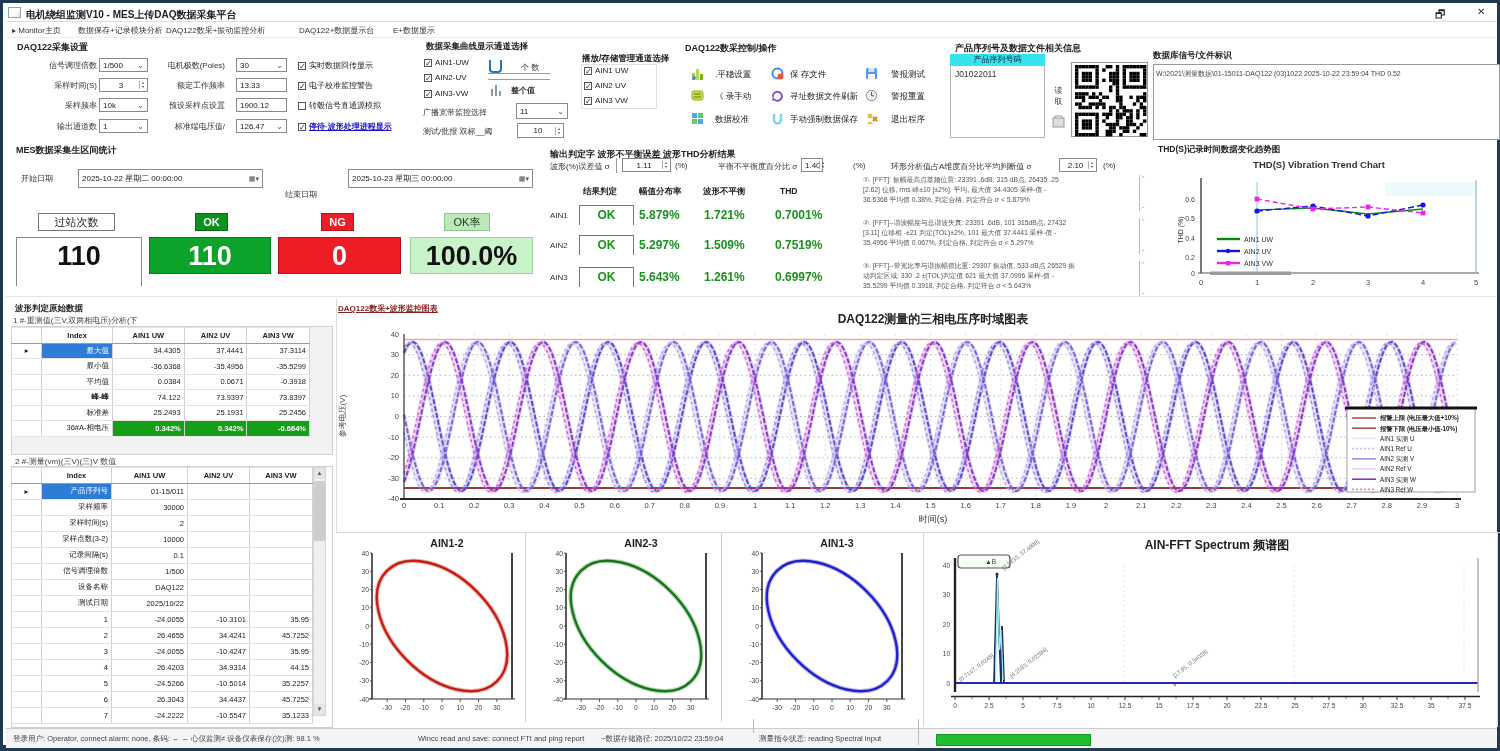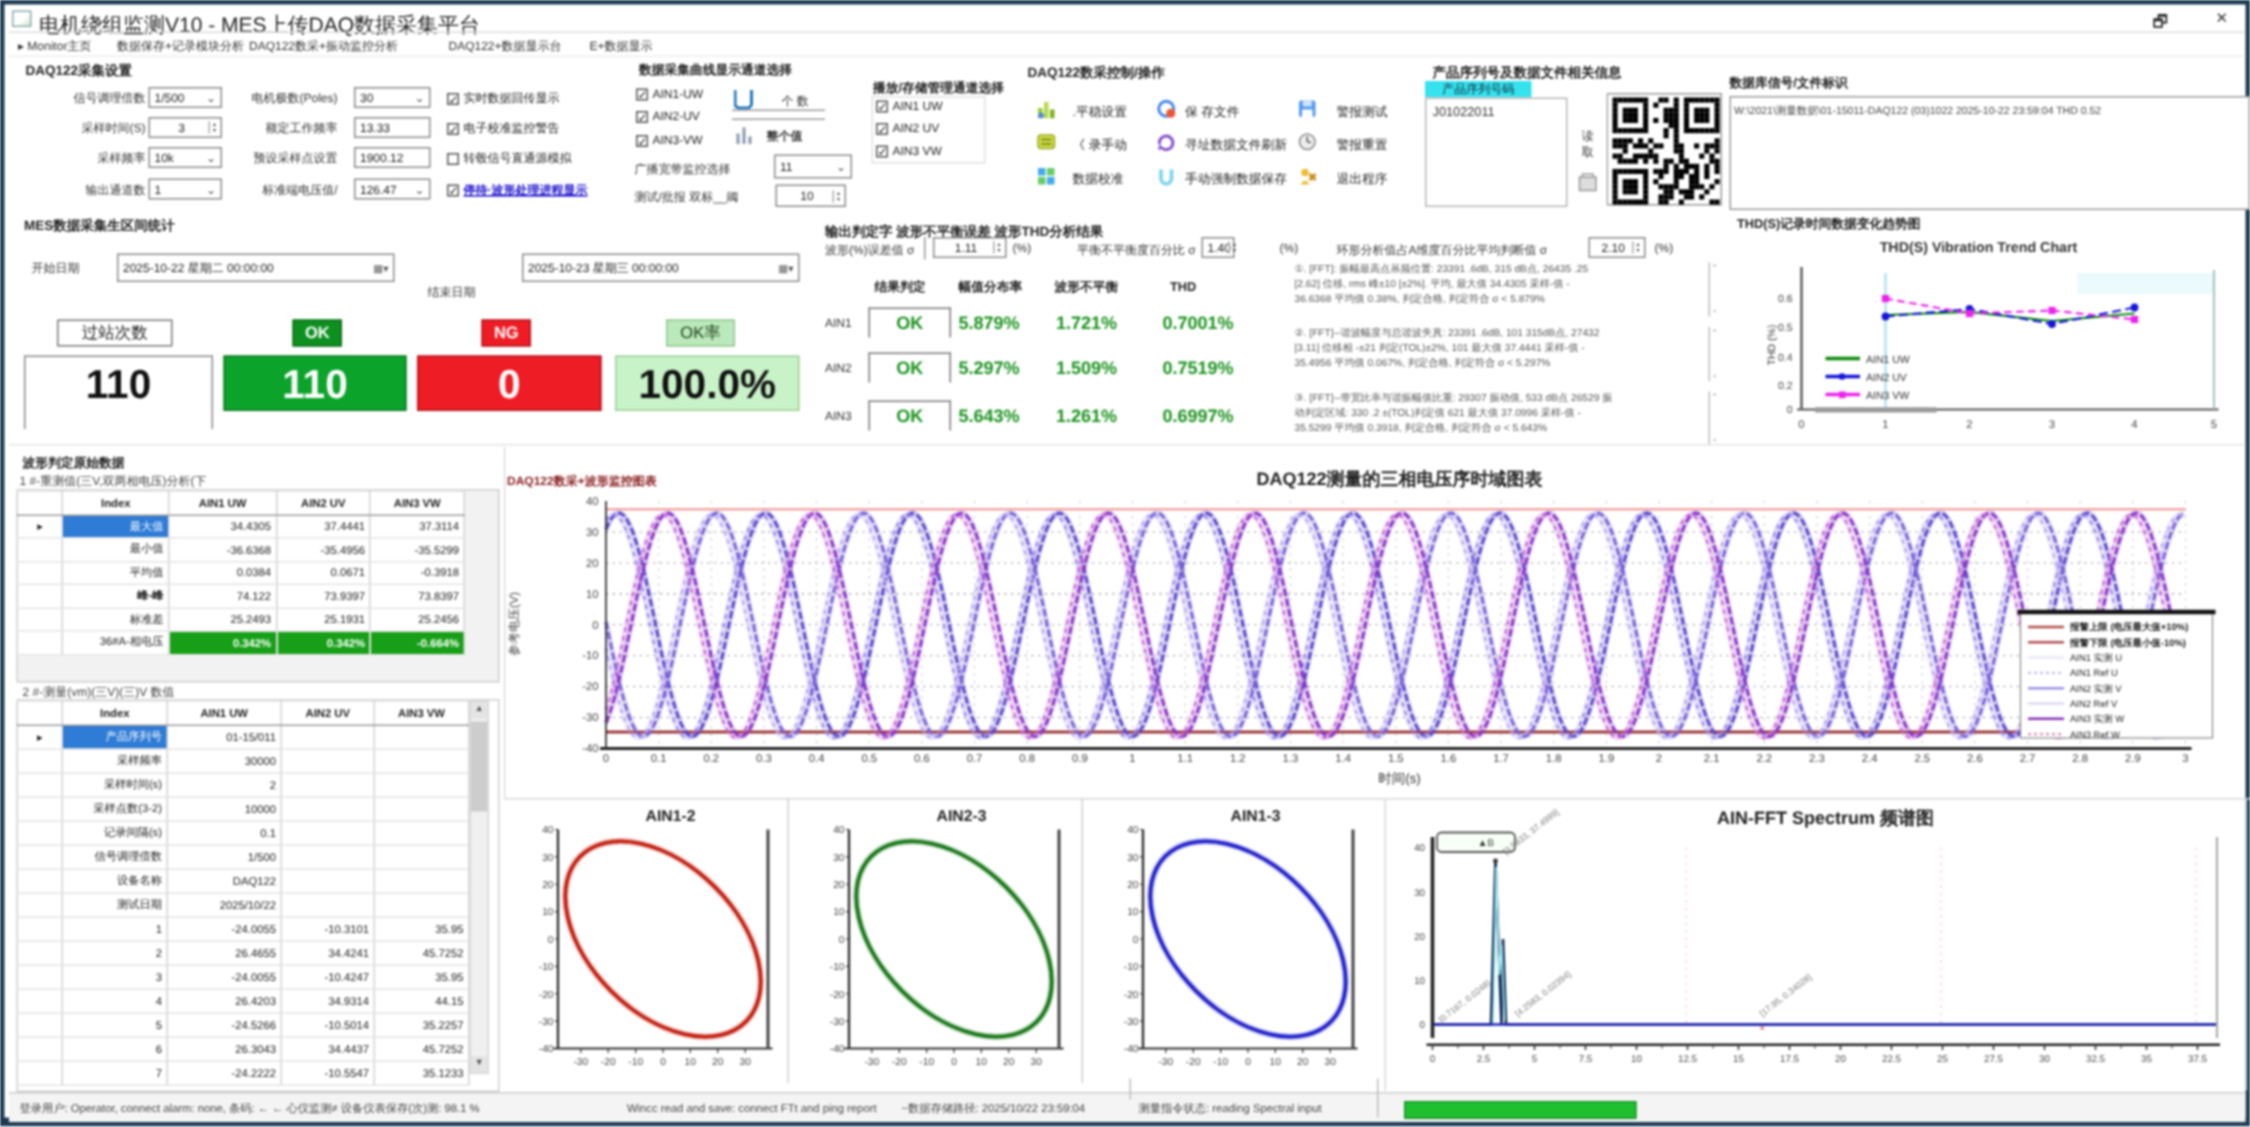--- a/index.html
+++ b/index.html
@@ -24,21 +24,21 @@
 table.grid th{font-weight:bold;border-bottom:1px solid #9a9a9a;background:#fff;}
 table.grid tr.sep td{border-top:1px solid #9a9a9a;}
 .num{text-align:right;}
 .rowlbl{text-align:right;color:#333;}
 .selblue{background:#2e7cd6;color:#fff !important;}
 .greenrow{background:#17a017;color:#fff !important;font-weight:bold;}
 .smalltxt{position:absolute;font-size:6.8px;color:#555;line-height:1.45;overflow:hidden;}
 </style></head><body style="filter:blur(0.55px);">
 <div id="win">
     <div class="abs" style="left:5px;top:4px;width:13px;height:11px;border:1px solid #8aa;background:linear-gradient(135deg,#fff 55%,#cfe8d0);"></div>
-    <div class="lbl" style="left:23px;top:5px;font-size:14px;color:#222;">电机绕组监测V10 - MES上传DAQ数据采集平台</div>
+    <div class="lbl" style="left:23px;top:5px;font-size:10px;color:#222;font-weight:bold;">电机绕组监测V10 - MES上传DAQ数据采集平台</div>
     <div class="lbl" style="left:1432px;top:3px;font-size:11px;color:#222;">🗗</div>
     <div class="lbl" style="left:1474px;top:3px;font-size:10px;color:#333;">✕</div>
     <div class="abs" style="left:3px;top:18px;width:1491px;border-top:1px solid #ddd;"></div>
     <div class="lbl" style="left:9px;top:22px;color:#333;">▸ Monitor主页</div>
     <div class="lbl" style="left:75px;top:22px;color:#333;">数据保存+记录模块分析</div>
     <div class="lbl" style="left:163px;top:22px;color:#333;">DAQ122数采+振动监控分析</div>
     <div class="lbl" style="left:296px;top:22px;color:#333;">DAQ122+数据显示台</div>
     <div class="lbl" style="left:390px;top:22px;color:#333;">E+数据显示</div>
     <div class="abs" style="left:3px;top:34px;width:1491px;border-top:1px solid #eee;"></div>
     <div class="hd" style="left:14px;top:38px;">DAQ122采集设置</div>
@@ -347,21 +347,21 @@
         <path d="M3,2 v6 a3.5,3.5 0 0 0 7,0 v-6" fill="none" stroke="#7fd4ee" stroke-width="2.5"></path>
       </svg></div>
     <div class="lbl" style="left:787px;top:111px;font-size:8.5px;color:#222;">手动强制数据保存</div>
     <div class="abs" style="left:862px;top:108px;"><svg width="13" height="13">
         <circle cx="5" cy="4" r="2.5" fill="#eebb33"></circle>
         <path d="M2,12 q3,-5 6,0 z" fill="#eebb33"></path>
         <path d="M8,5 l4,4 m0,-4 l-4,4" stroke="#cc8811" stroke-width="1.8"></path>
       </svg></div>
     <div class="lbl" style="left:888px;top:111px;font-size:8.5px;color:#222;">退出程序</div>
     <div class="hd" style="left:952px;top:39px;">产品序列号及数据文件相关信息</div>
-    <div class="abs" style="left:947px;top:51px;width:71px;height:11px;background:#35e2ee;font-size:8px;color:#123;line-height:11px;text-align:center;">产品序列号码</div>
+    <div class="abs" style="left:947px;top:51px;width:95px;height:11px;background:#35e2ee;font-size:8px;color:#123;line-height:11px;text-align:center;">产品序列号码</div>
     <div class="abs" style="left:947px;top:62px;width:95px;height:73px;background:#fff;border:1px solid #b5b5b5;font-size:8.5px;color:#333;padding:3px 4px;">J01022011</div>
     <div class="abs" style="left:1050px;top:82px;width:11px;font-size:8px;color:#333;line-height:11px;text-align:center;">读<br>取</div>
     <svg class="abs" style="left:1049px;top:112px;" width="13" height="14">
       <rect x="1" y="3" width="11" height="9" fill="#ddd" stroke="#999"></rect>
       <path d="M3,3 v-2 h7 v2" fill="none" stroke="#999"></path>
     </svg>
     <div class="hd" style="left:1150px;top:47px;font-size:8.5px;">数据库信号/文件标识</div>
     <div class="abs" style="left:1150px;top:61px;width:347px;height:76px;background:#fff;border:1px solid #999;"></div>
     <div class="lbl" style="left:1153px;top:66px;font-size:7px;color:#444;">W:\2021\测量数据\01-15011-DAQ122 (03)1022 2025-10-22 23:59:04 THD 0.52</div>
     <div class="hd" style="left:1155px;top:141px;font-size:8.5px;">THD(S)记录时间数据变化趋势图</div>
@@ -406,21 +406,21 @@
     <div class="abs" style="left:1138px;top:172px;font-size:5px;color:#888;">⌃</div>
     <div class="abs" style="left:1138px;top:200px;font-size:5px;color:#888;">⌄</div>
     <div class="smalltxt" style="left:860px;top:215px;width:272px;height:37px;">②. [FFT]--谐波幅度与总谐波失真: 23391 .6dB, 101 315dB点, 27432<br>[3.11] 位移相 -±21 判定(TOL)±2%, 101 最大值 37.4441 采样-值 -<br>35.4956 平均值 0.067%, 判定合格, 判定符合 σ &lt; 5.297%</div>
     <div class="abs" style="left:1136px;top:215px;width:1px;height:36px;background:#bbb;"></div>
     <div class="abs" style="left:1138px;top:215px;font-size:5px;color:#888;">⌃</div>
     <div class="abs" style="left:1138px;top:243px;font-size:5px;color:#888;">⌄</div>
     <div class="smalltxt" style="left:860px;top:258px;width:272px;height:37px;">③. [FFT]--带宽比率与谐振幅值比重: 29307 振动值, 533 dB点 26529 振<br>动判定区域: 330 .2 ±(TOL)判定值 621 最大值 37.0996 采样-值 -<br>35.5299 平均值 0.3918, 判定合格, 判定符合 σ &lt; 5.643%</div>
     <div class="abs" style="left:1136px;top:258px;width:1px;height:36px;background:#bbb;"></div>
     <div class="abs" style="left:1138px;top:258px;font-size:5px;color:#888;">⌃</div>
     <div class="abs" style="left:1138px;top:286px;font-size:5px;color:#888;">⌄</div>
-    <div class="hd" style="left:335px;top:312px;font-size:8px;color:#8a1f1f;">DAQ122数采+波形监控图表</div>
+    <div class="hd" style="left:335px;top:300px;font-size:8px;color:#8a1f1f;text-decoration:underline;">DAQ122数采+波形监控图表</div>
     <div class="abs" style="left:333px;top:295px;width:1px;height:234px;background:#ddd;"></div>
     <div class="abs" style="left:3px;top:293px;width:1491px;border-top:1px solid #e5e5e5;"></div>
     <div class="abs" style="left:333px;top:529px;width:1164px;border-top:1px solid #d8d8d8;"></div>
     <div class="abs" style="left:920px;top:530px;width:1px;height:194px;background:#d8d8d8;"></div>
     <div class="abs" style="left:1494px;top:530px;width:1px;height:194px;background:#d8d8d8;"></div>
     <div class="abs" style="left:3px;top:725px;width:1491px;height:20px;background:#f4f4f4;border-top:1px solid #ccc;"></div>
     <div class="lbl" style="left:10px;top:731px;font-size:7.5px;color:#444;">登录用户: Operator, connect alarm: none, 条码: ← ← 心仪监测≠ 设备仪表保存(次)测: 98.1 %</div>
     <div class="lbl" style="left:415px;top:731px;font-size:7.5px;color:#444;">Wincc read and save: connect FTt and ping report</div>
     <div class="lbl" style="left:598px;top:731px;font-size:7.5px;color:#444;">~数据存储路径: 2025/10/22 23:59:04</div>
     <div class="abs" style="left:750px;top:716px;width:1px;height:14px;background:#bbb;"></div>

